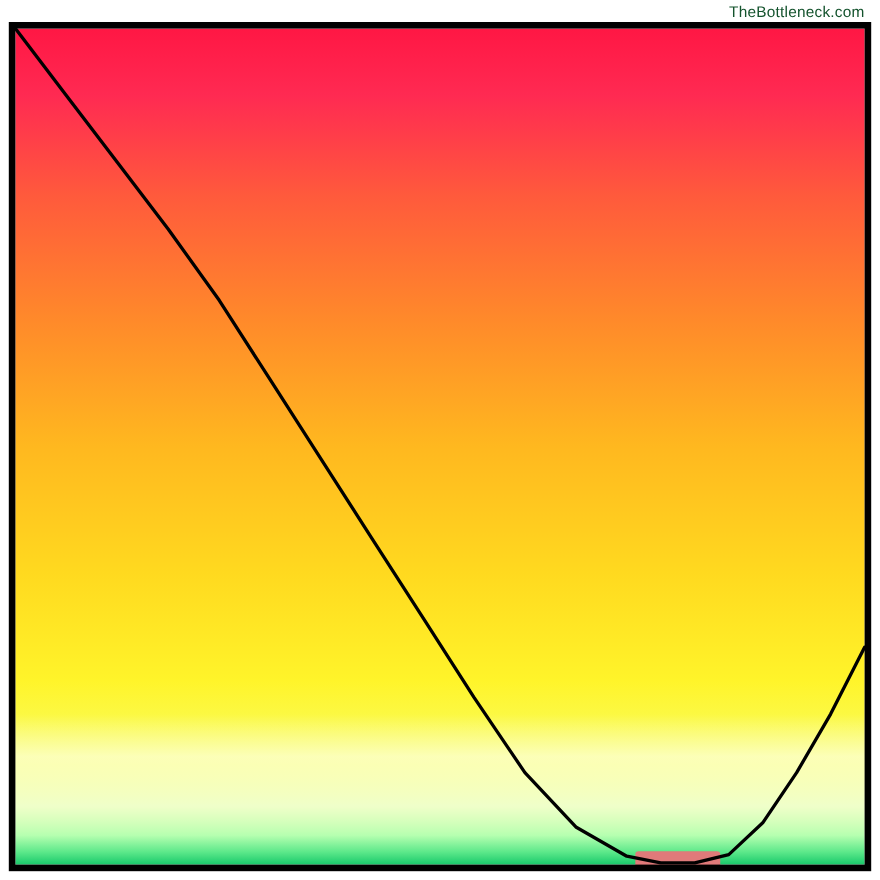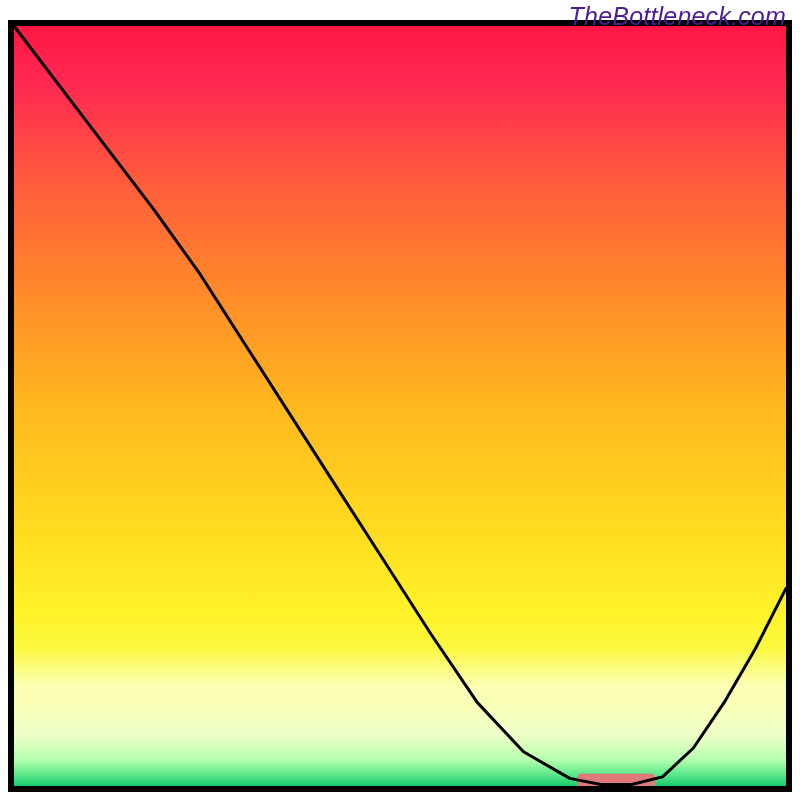--- a/index.html
+++ b/index.html
@@ -16,26 +16,25 @@
     width: 800px;
     height: 800px;
   }
   svg {
     display: block;
   }
   .watermark {
     position: absolute;
     top: 2px;
     right: 14px;
-    font-size: 25px;
-    color: #4c1d95;
+    font-size: 14px;
+    color: #14532d;
     font-weight: 400;
     letter-spacing: 0.2px;
     user-select: none;
-    font-style: italic;
   }
 </style>
 </head>
 <body>
 
 <div class="canvas-wrap">
   <div class="watermark">TheBottleneck.com</div>
   <svg id="plot" width="800" height="800" viewBox="0 0 800 800">
       <defs>
         <linearGradient id="bgGrad" x1="0" y1="0" x2="0" y2="1">

